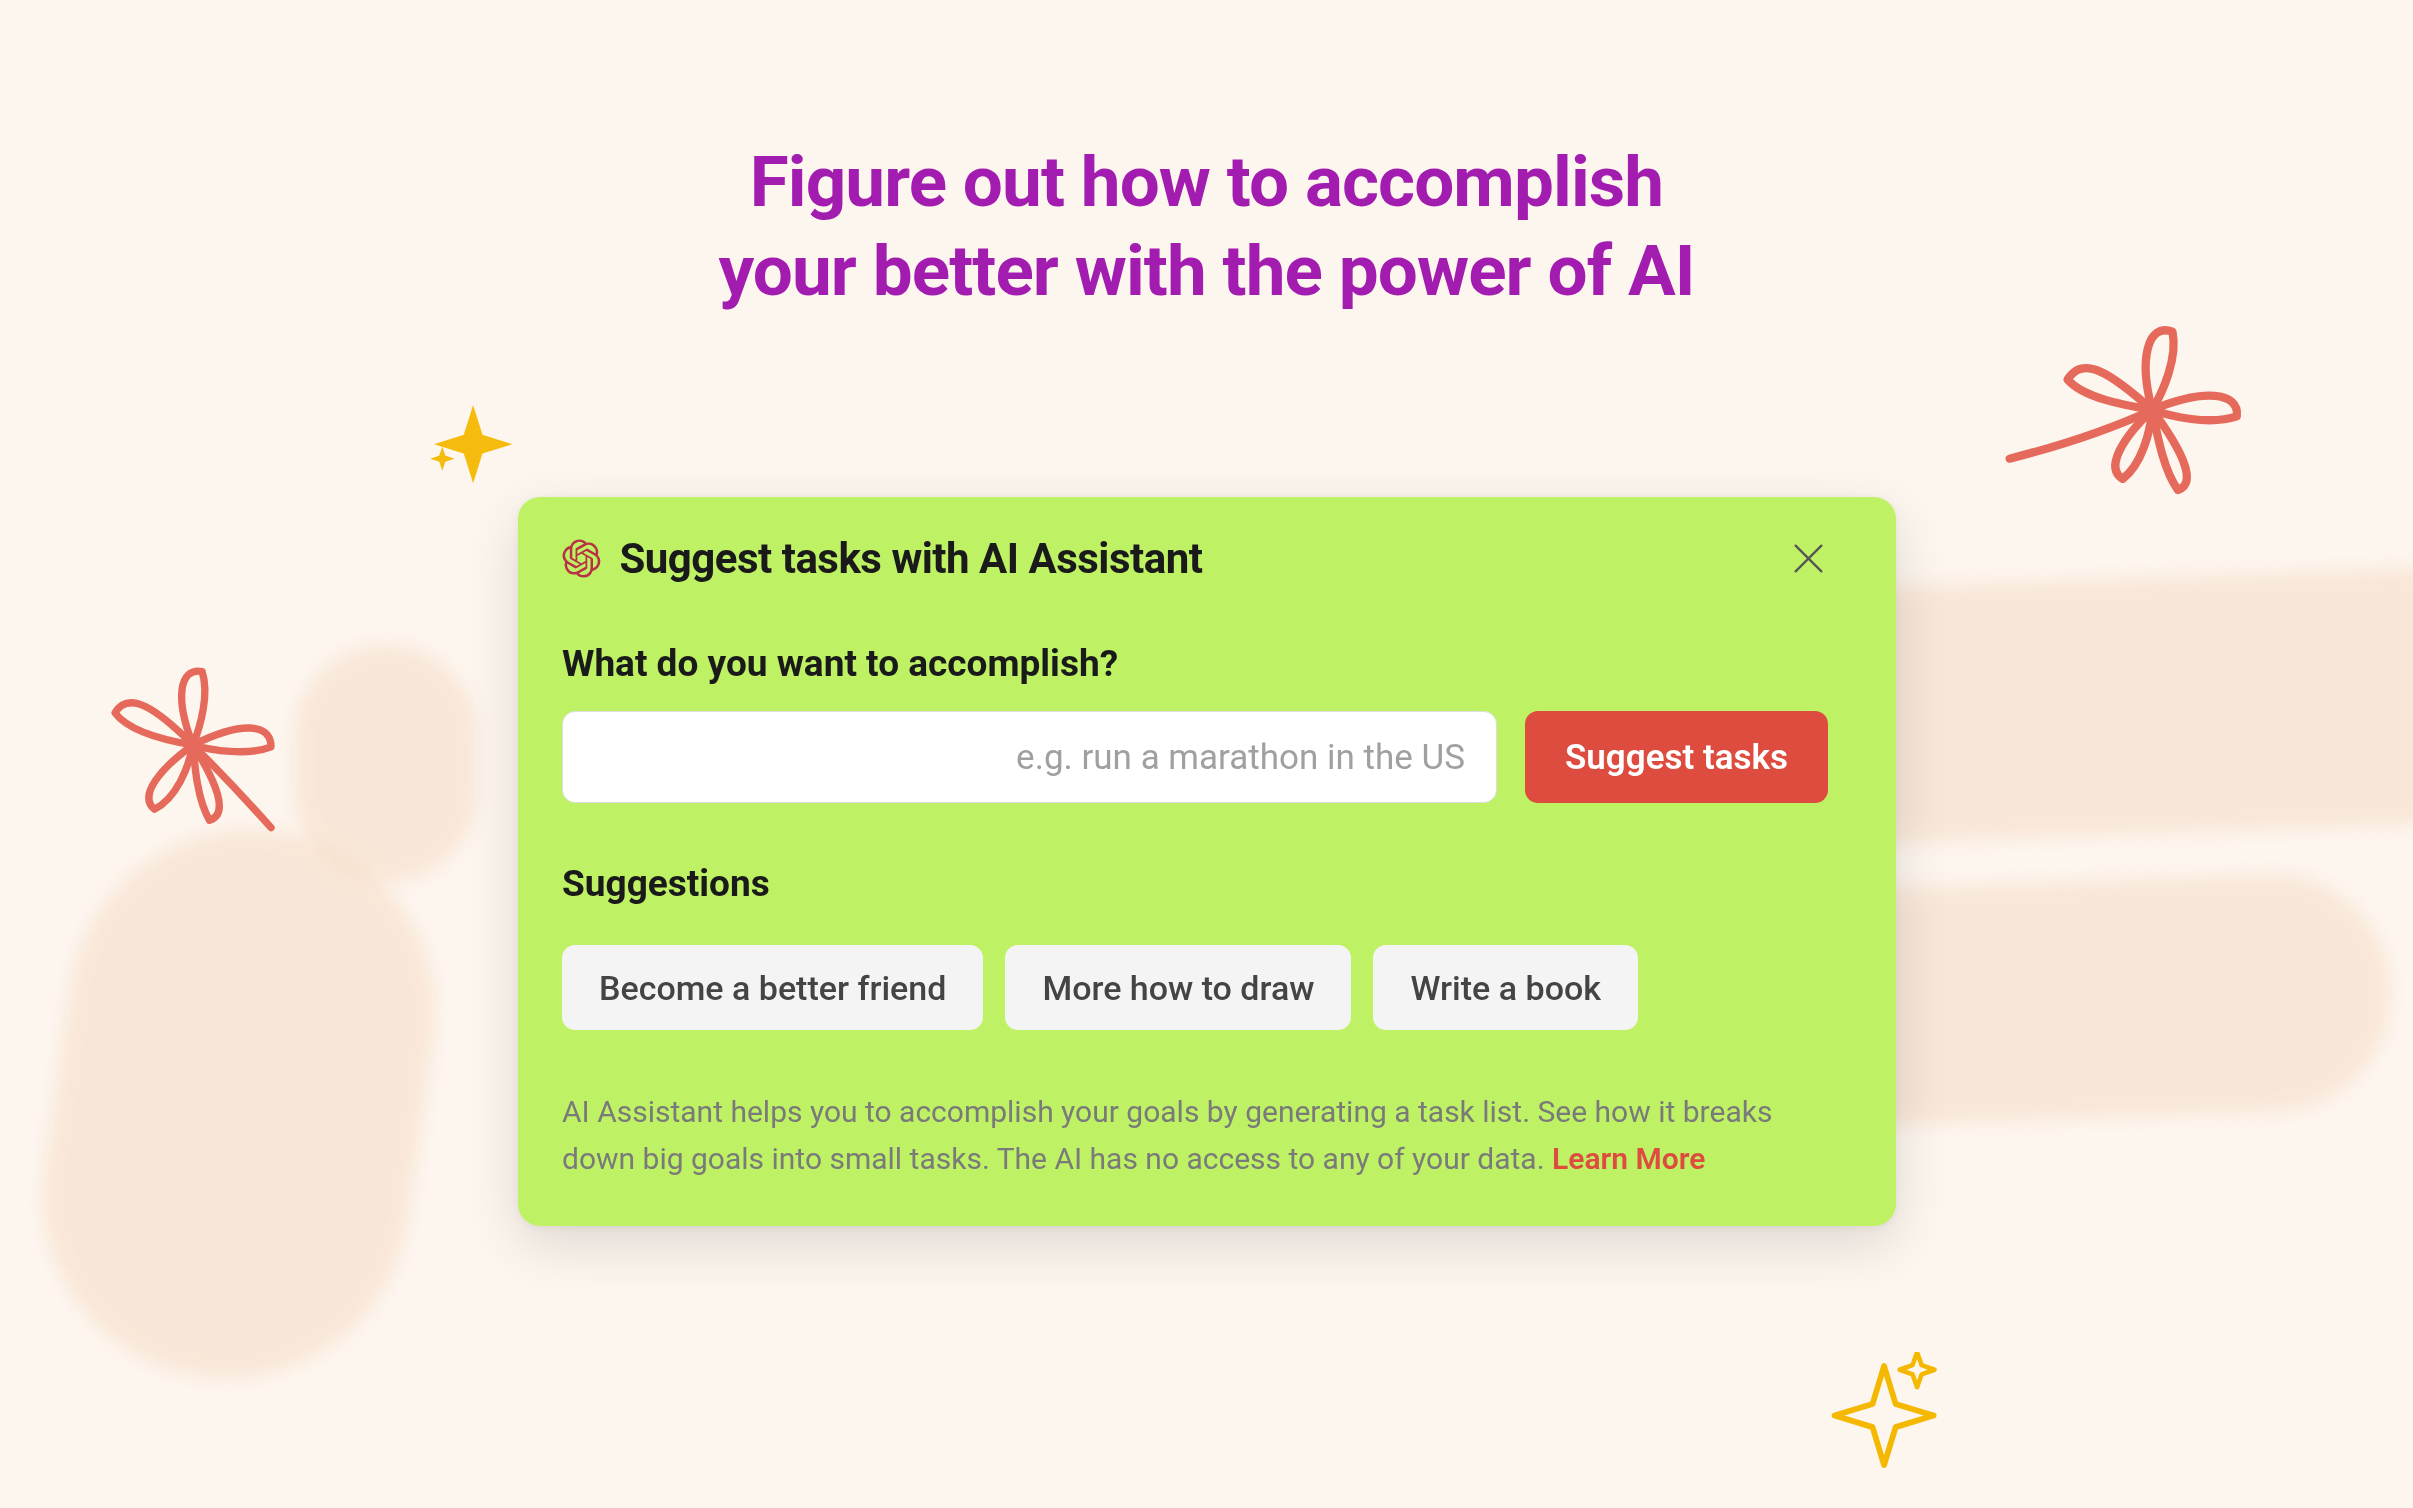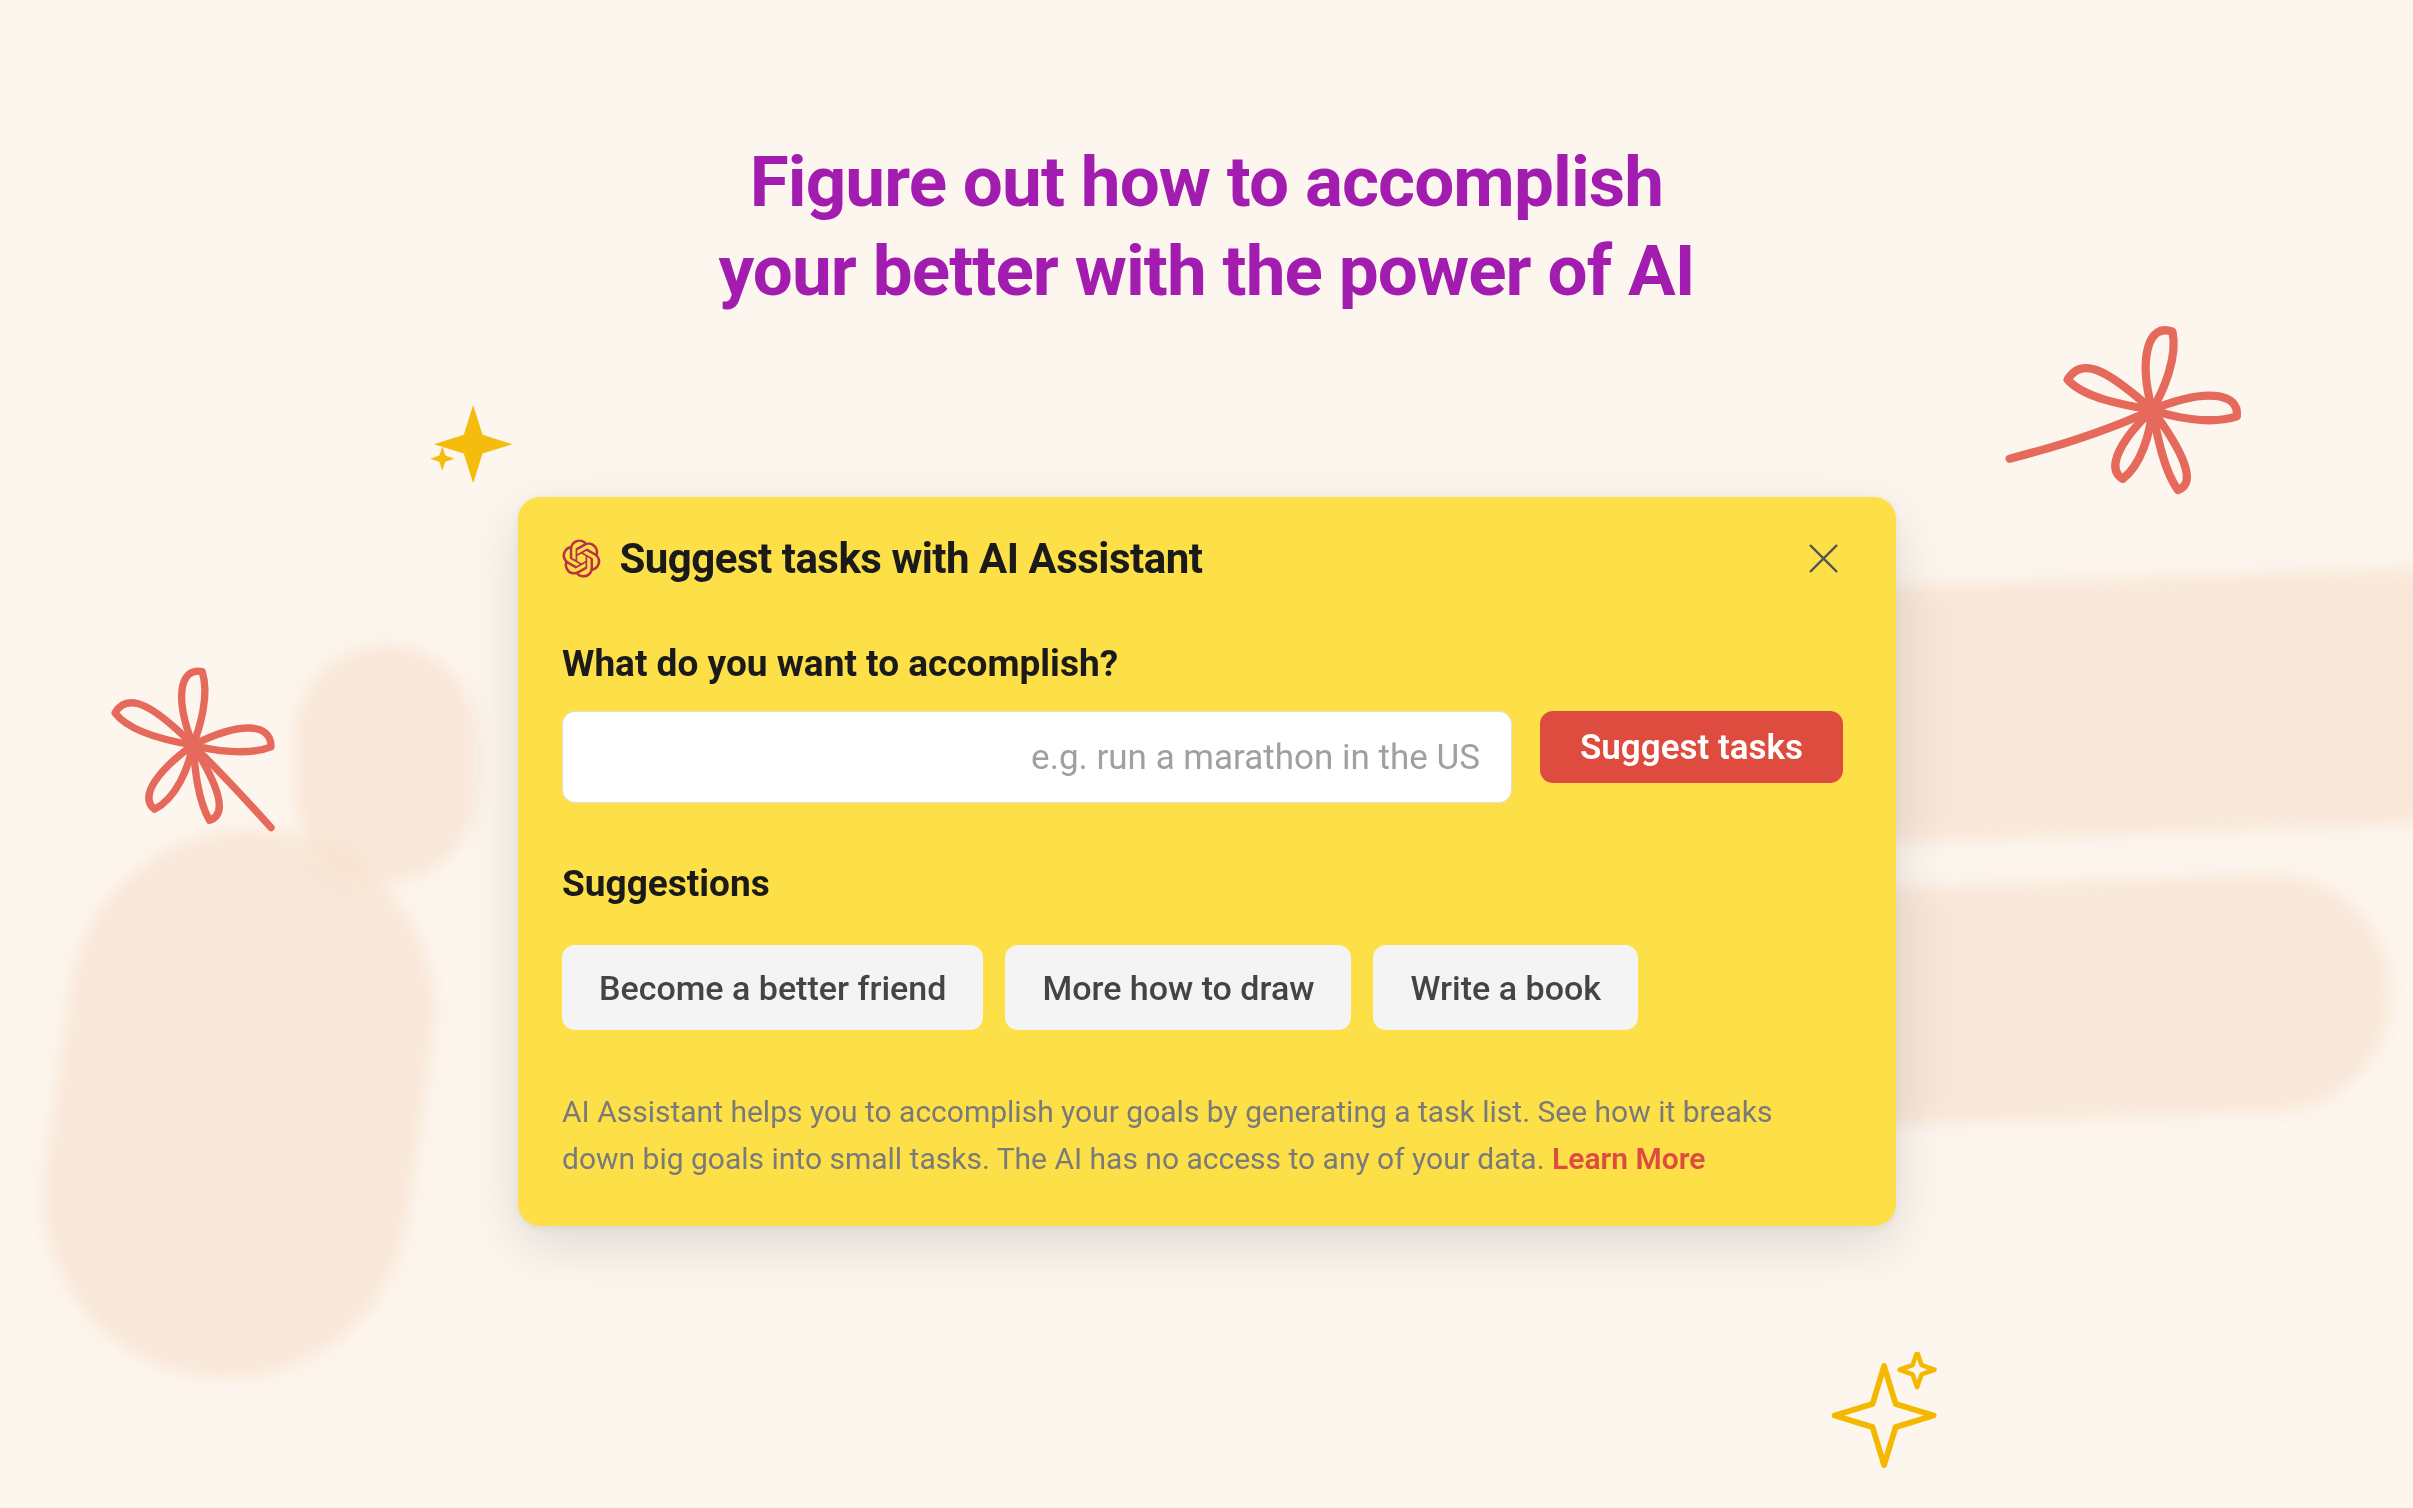--- a/index.html
+++ b/index.html
@@ -94,24 +94,24 @@
       color: #a21caf;
       line-height: 1.25;
       letter-spacing: -0.9px;
     }
     
     .modal {
       position: absolute;
       top: 497px;
       left: 518px;
       width: 1378px;
-      background: #fde047;
+      background: #bef264;
       border-radius: 22px;
       box-shadow: 0 18.4px 55px rgba(0,0,0,0.12), 0 1.8px 7.4px rgba(0,0,0,0.05);
-      padding: 37px 53px 44px 44px;
+      padding: 37px 68px 44px 44px;
     }
     
     .modal-header {
       display: flex;
       align-items: center;
       justify-content: space-between;
       margin-bottom: 59px;
     }
     
     .modal-title-wrap {
@@ -167,21 +167,21 @@
       outline: none;
       font-family: inherit;
       text-align: right;
     }
     
     .goal-input::placeholder {
       color: #a0a0a0;
     }
     
     .suggest-btn {
-      height: 72px;
+      height: 92px;
       padding: 0 40px;
       background: #dd4c3f;
       color: #ffffff;
       border: none;
       border-radius: 13px;
       font-size: 35px;
       font-weight: 600;
       cursor: pointer;
       font-family: inherit;
     }

